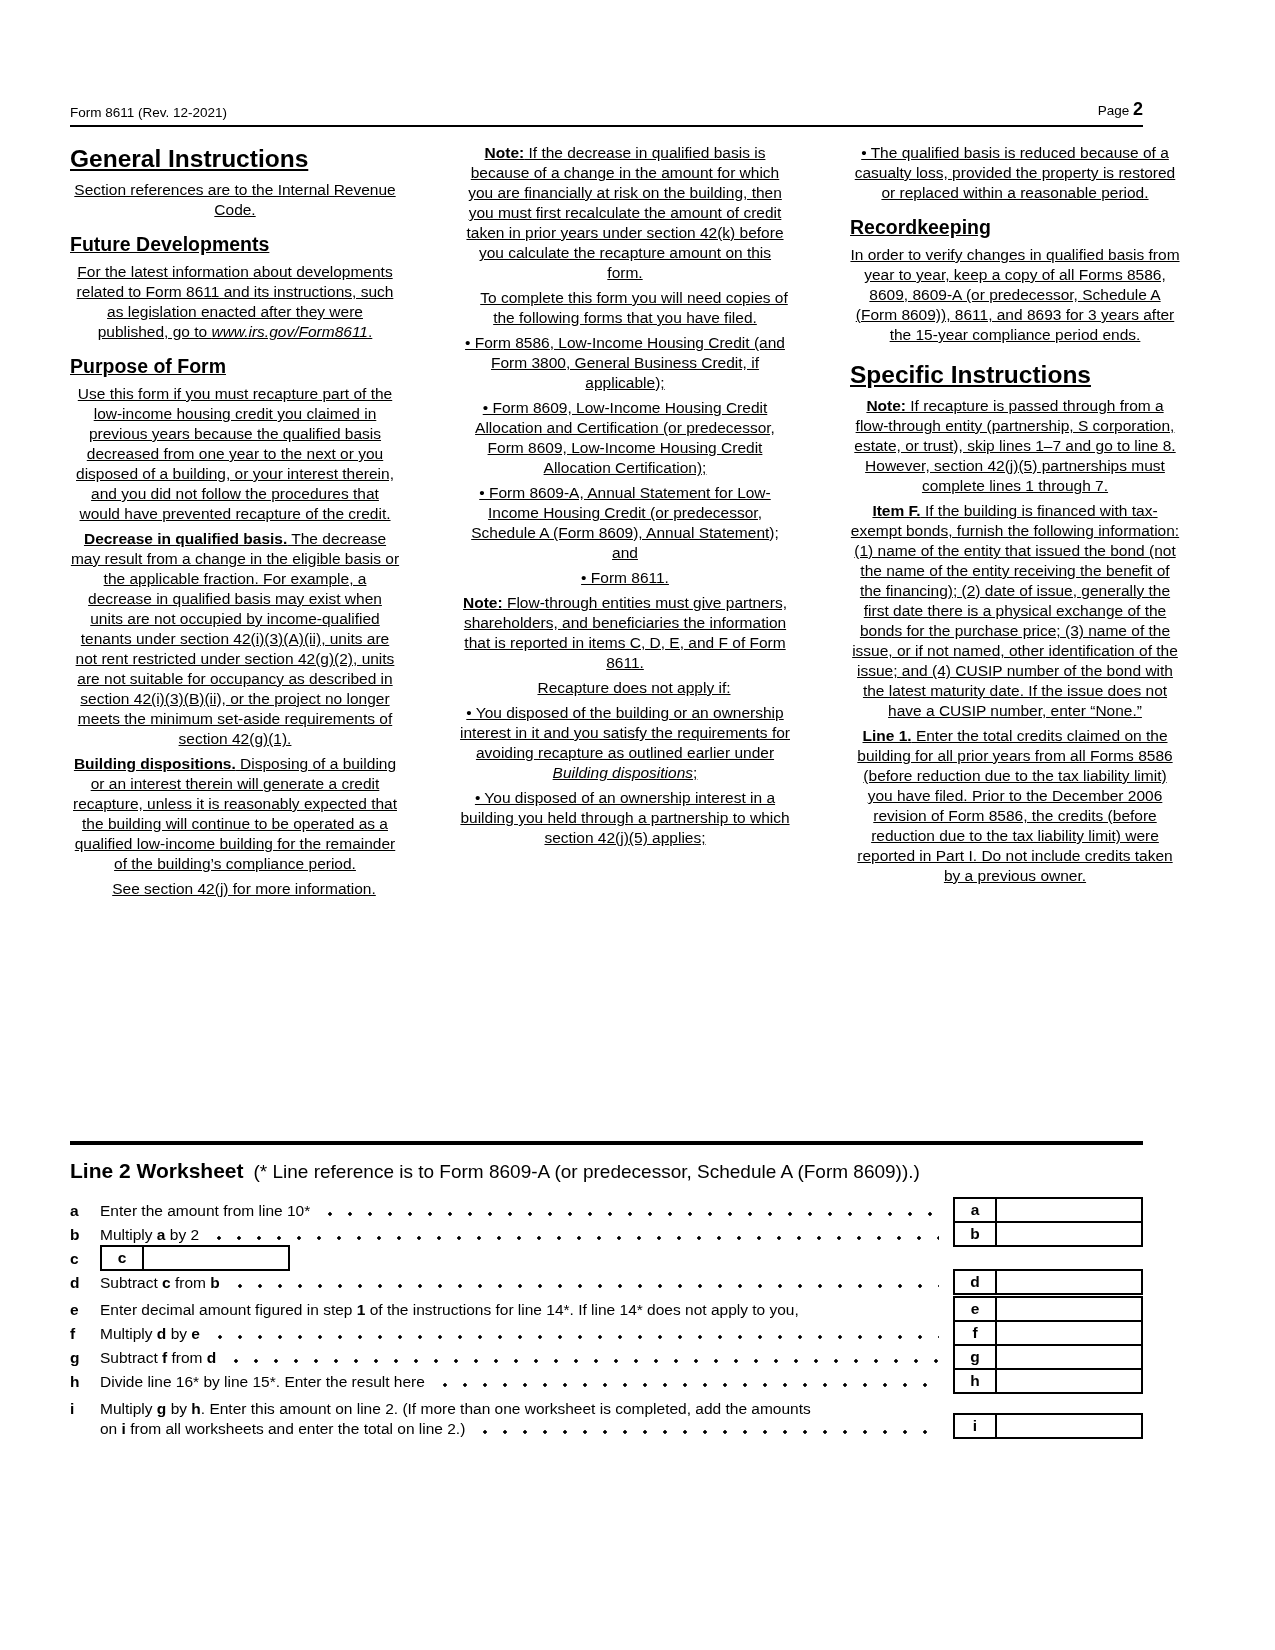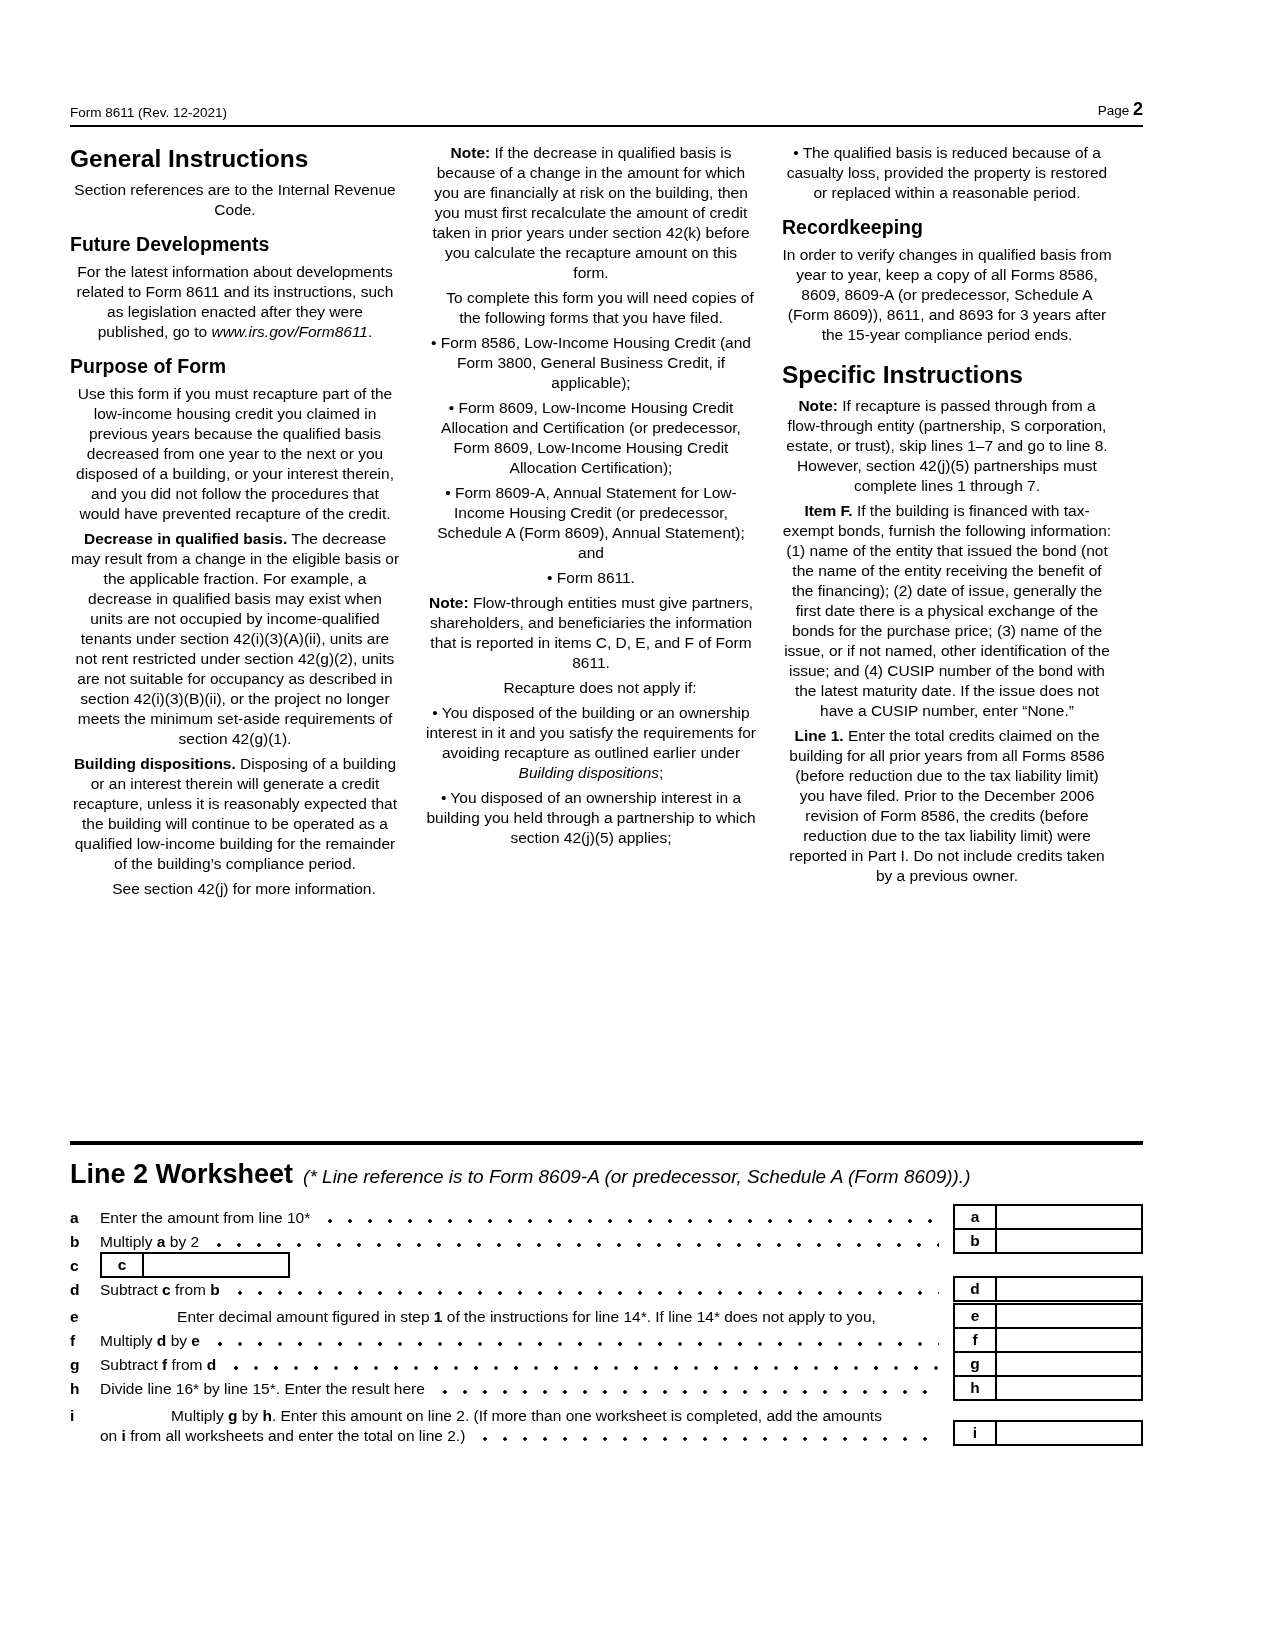--- a/index.html
+++ b/index.html
@@ -9,37 +9,37 @@
     -webkit-font-smoothing:antialiased;overflow:hidden;
   }
   .sheet{padding:99px 132px 0 70px;width:1073px;box-sizing:content-box;}
   
   .hdr{display:flex;justify-content:space-between;align-items:flex-end;
        border-bottom:2px solid #000;padding-bottom:5px;}
   .hdr-left{font-size:13.5px;}
   .hdr-right{font-size:13.5px;}
   .hdr-right b{font-size:18px;}
   
-  .cols{display:flex;gap:26px;margin-top:16px;height:978px;}
+  .cols{display:flex;gap:60px;margin-top:16px;height:978px;text-decoration:underline;}
   .col{width:330px;flex:0 0 330px;font-size:15.5px;line-height:20px;}
   .col h1{font-size:24.5px;line-height:28px;font-weight:bold;margin:16px 0 7px;}
   .col h1:first-child{margin-top:2px;}
   .col h2{font-size:19.5px;line-height:23px;font-weight:bold;margin:13px 0 6px;}
   .col p{margin:0 0 5px;text-align:center;}
   .col p.indent{text-indent:18px;}
   
   .ws{border-top:4px solid #000;margin-top:20px;padding-top:14px;}
   .ws-head{margin:0 0 14px;}
-  .ws-title{font-size:27px;font-weight:bold;}
-  .ws-subtitle{font-size:19px;margin-left:10px;font-style:italic;}
+  .ws-title{font-size:21px;font-weight:bold;}
+  .ws-subtitle{font-size:19px;margin-left:10px;}
   .ws-rows{font-size:15.5px;line-height:20px;}
   .ws-row{display:flex;align-items:flex-start;margin-top:1px;}
   .ws-row.joined{margin-top:-2px;}
   .ws-letter{flex:0 0 30px;font-weight:bold;padding-top:4px;}
-  .ws-body{flex:1 1 auto;min-width:0;padding-top:4px;text-align:center;}
+  .ws-body{flex:1 1 auto;min-width:0;padding-top:4px;}
   .ws-line.last{display:flex;align-items:flex-end;}
   .ws-line .t{flex:0 0 auto;}
   .leader{
     flex:1 1 24px;min-width:24px;height:6px;margin:0 14px 4px 10px;
     background-image:radial-gradient(circle,#000 1.5px,transparent 1.9px);
     background-size:20px 6px;background-repeat:repeat-x;background-position:0 50%;
   }
   .ws-box{flex:0 0 40px;align-self:flex-end;height:22px;border:2px solid #000;
           font-weight:bold;text-align:center;line-height:22px;}
   .ws-amt{flex:0 0 144px;align-self:flex-end;height:22px;border:2px solid #000;border-left:none;}

